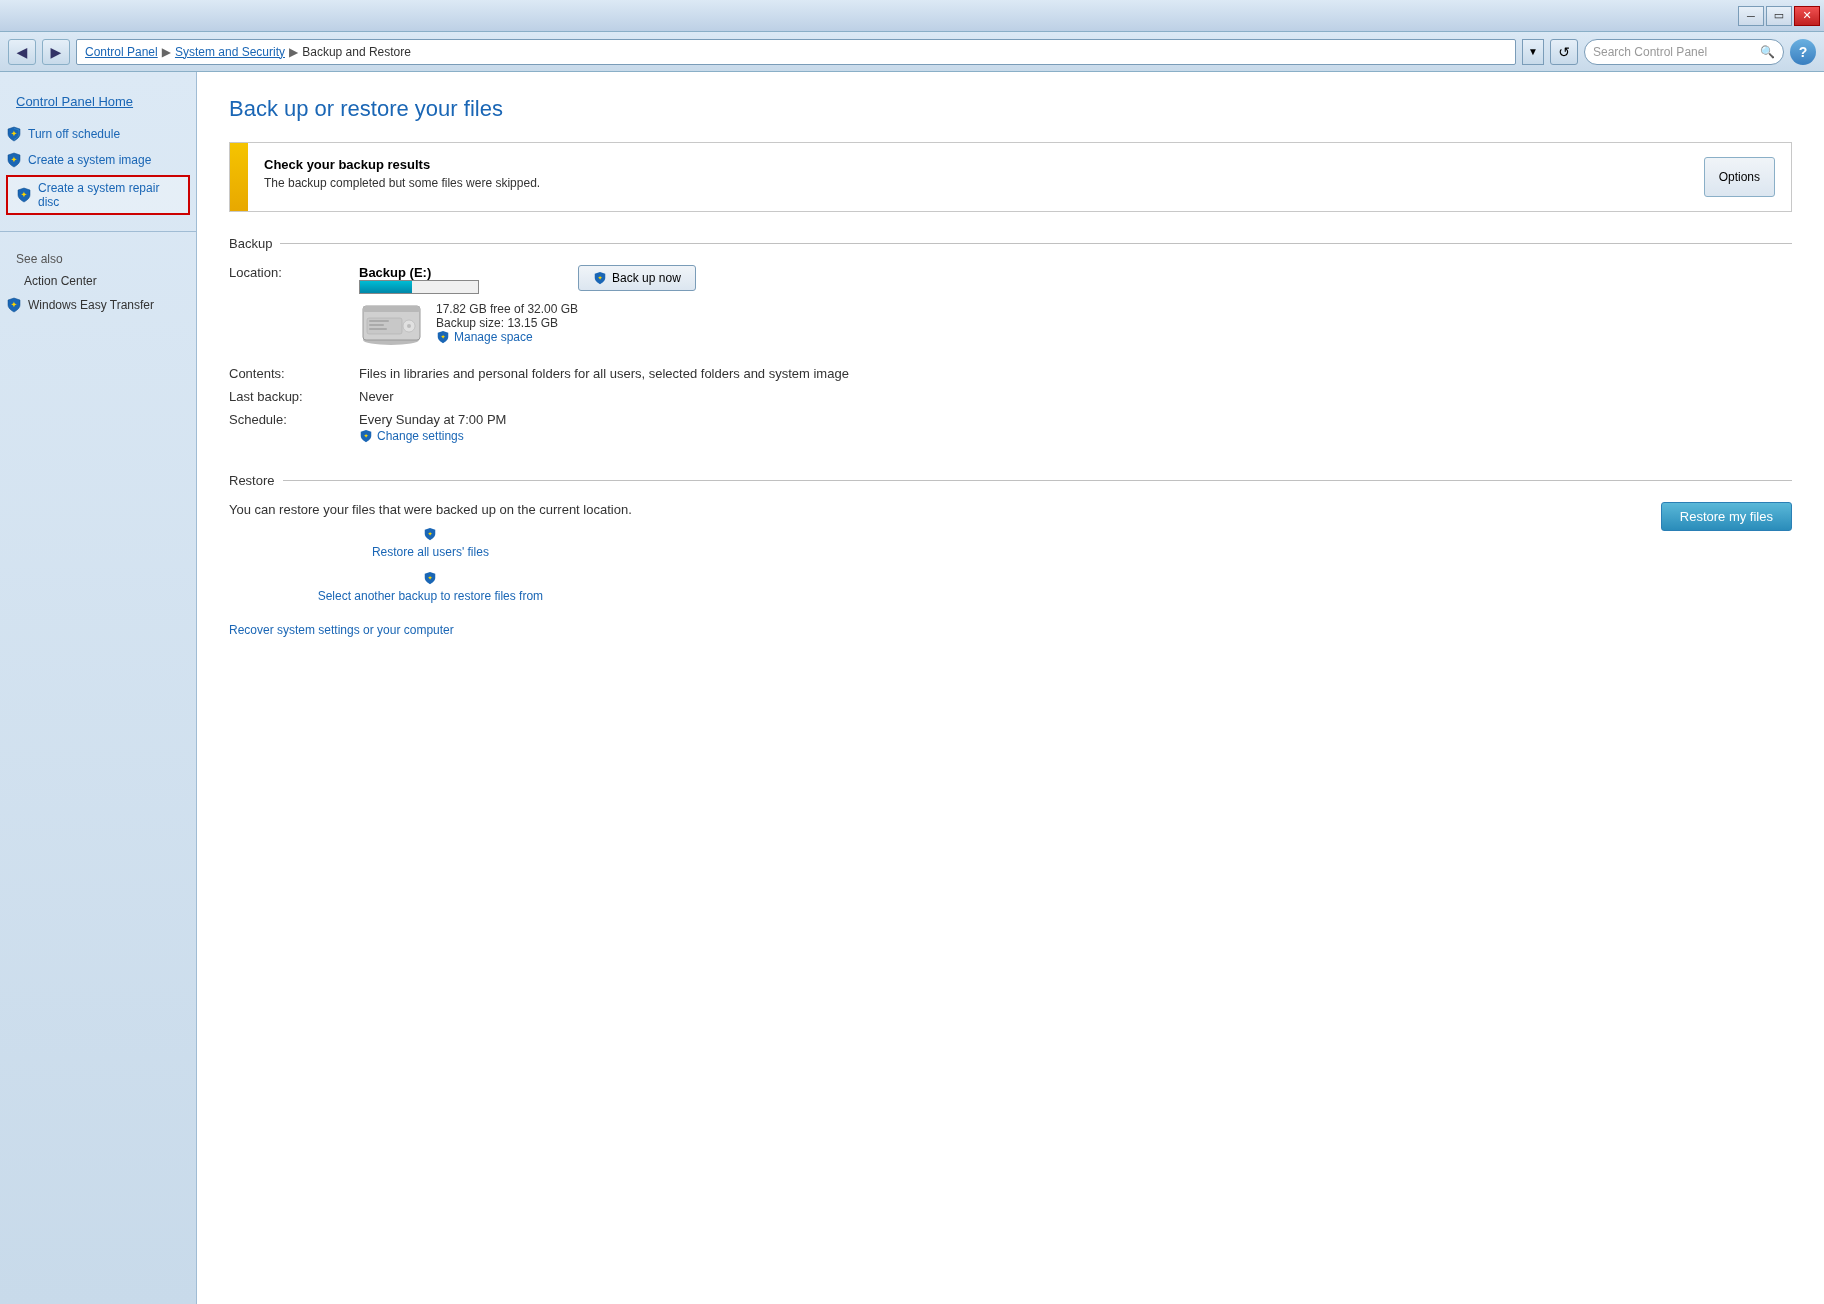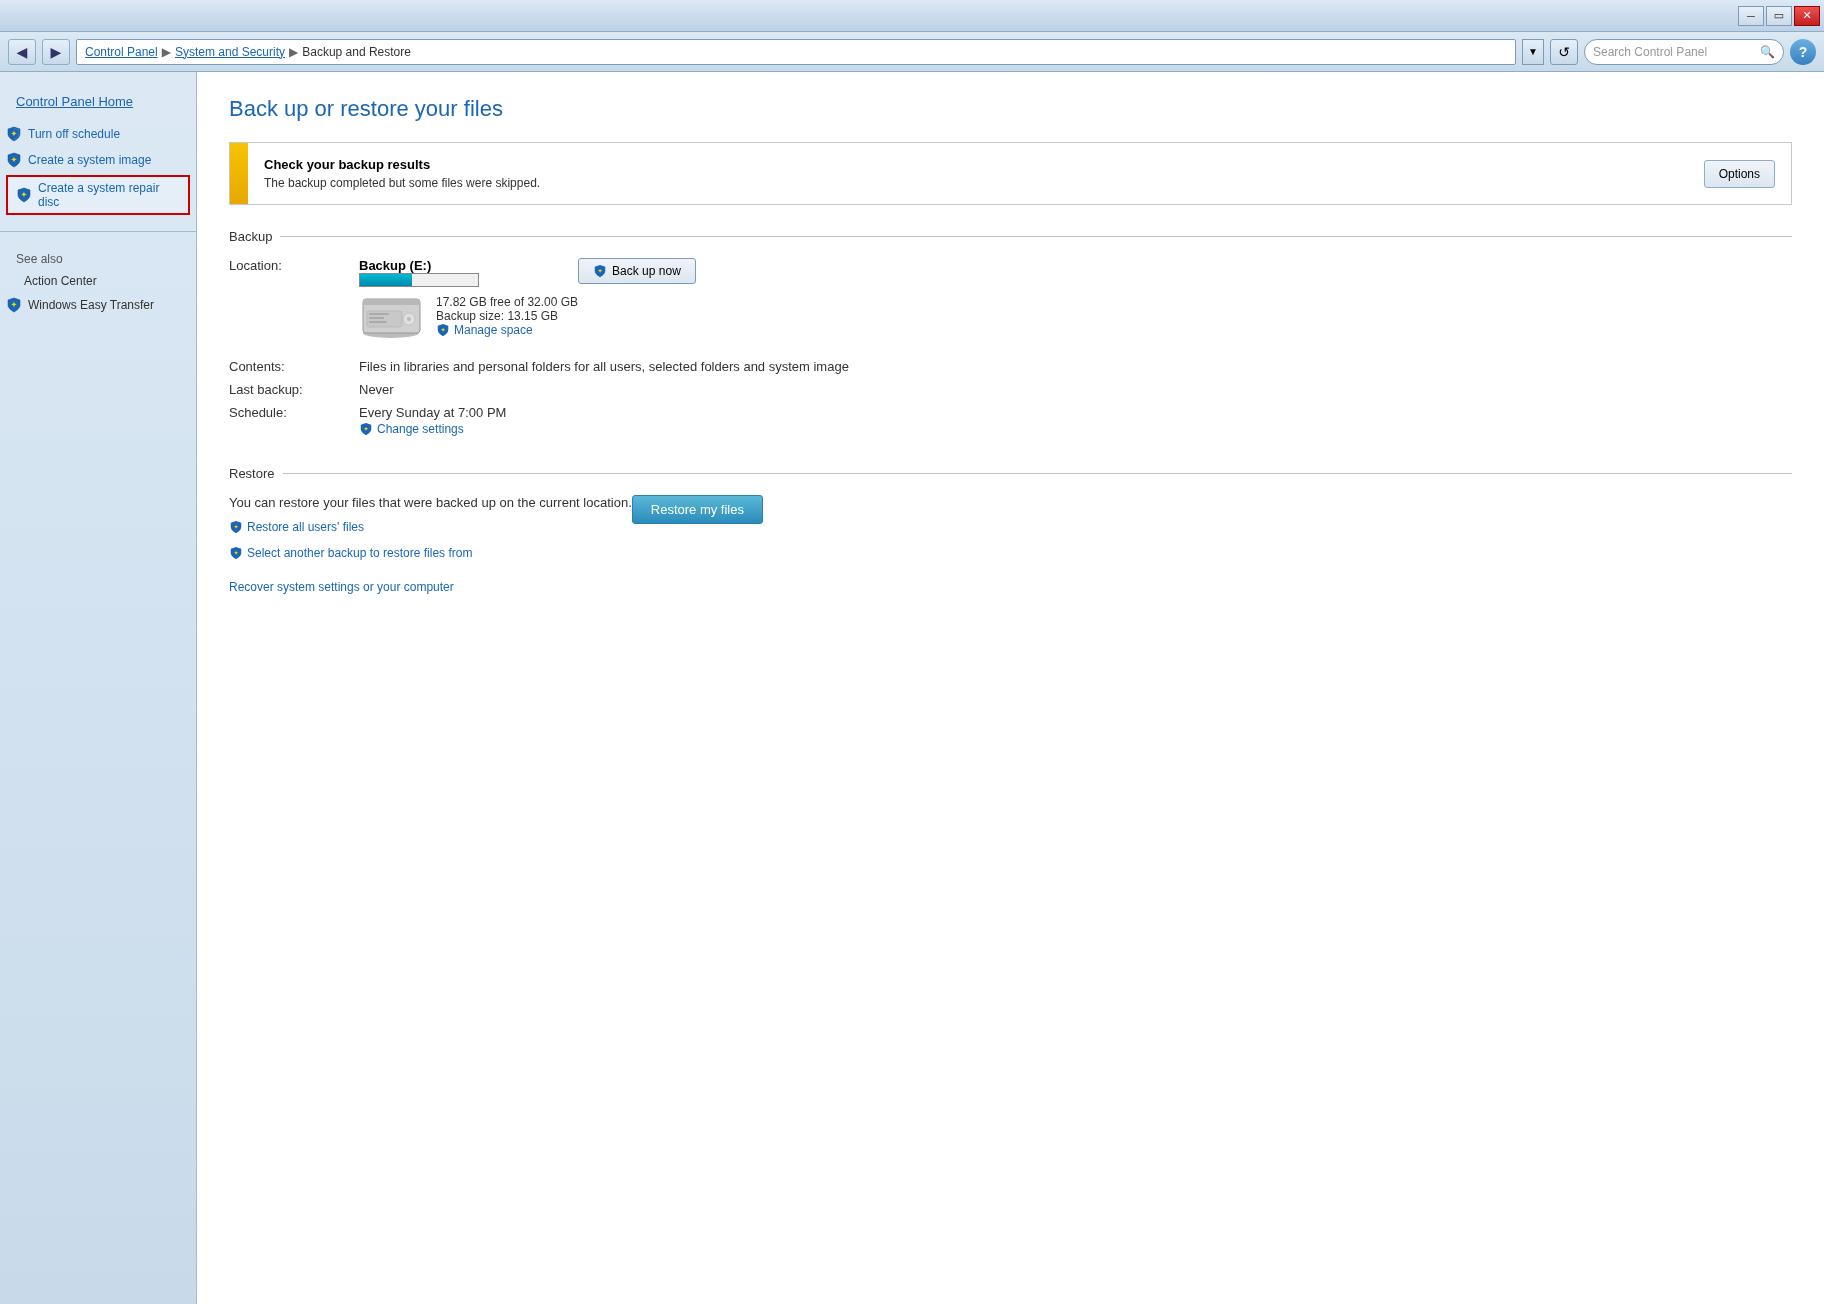--- a/index.html
+++ b/index.html
@@ -219,21 +219,21 @@
       font-size: 13px;
       margin-bottom: 4px;
     }
     .warning-text {
       font-size: 12px;
       color: #333;
     }
     .options-btn {
       margin: 14px 16px;
       padding: 4px 14px;
-      height: 28px;
+      height: 40px;
       border: 1px solid #8aafc7;
       background: linear-gradient(to bottom, #f0f4f8, #dce6f0);
       cursor: pointer;
       font-size: 12px;
       align-self: center;
       border-radius: 3px;
     }
 
     
     .section-header {
@@ -339,25 +339,26 @@
     }
     .restore-link {
       color: #1a66b5;
       text-decoration: none;
       font-size: 12px;
       display: flex;
       align-items: center;
       gap: 4px;
       cursor: pointer;
       margin-bottom: 6px;
+      flex-direction: column;
     }
     .restore-row {
       display: flex;
       align-items: flex-start;
-      justify-content: flex-start;
+      justify-content: space-between;
     }
     .restore-links-col { display: flex; flex-direction: column; gap: 6px; }
     .restore-my-files-btn {
       padding: 6px 18px;
       border: 1px solid #2a7fb5;
       background: linear-gradient(to bottom, #5ab8d8, #2a8cba);
       color: white;
       cursor: pointer;
       font-size: 13px;
       border-radius: 3px;

